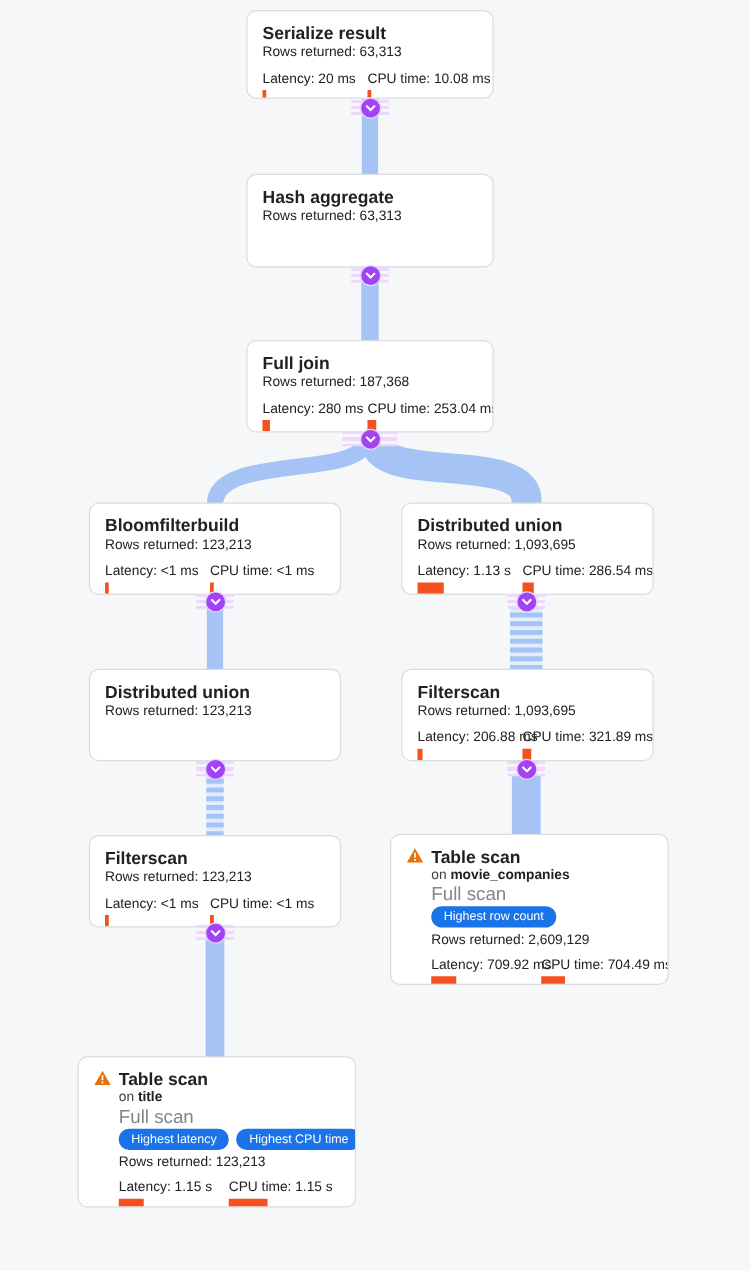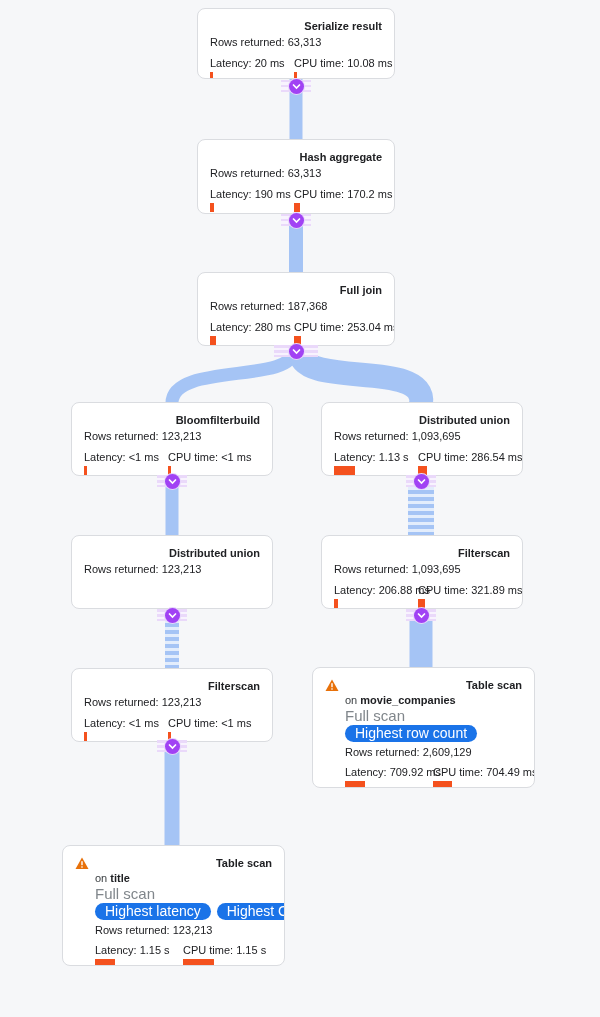--- a/index.html
+++ b/index.html
@@ -13,37 +13,37 @@
     font-family:"Liberation Sans", sans-serif;color:var(--text);
     position:relative;overflow:hidden;
   }
   #canvas{position:relative;width:600px;height:1017px;}
   svg.edges{position:absolute;left:0;top:0;z-index:0;}
   .card{
     position:absolute;box-sizing:border-box;z-index:2;
     background:var(--card-bg);border:1px solid var(--card-border);
     border-radius:8px;padding:9px 12px;overflow:hidden;
   }
-  .card-title{font-size:11px;font-weight:700;line-height:16px;text-align:right;}
+  .card-title{font-size:14px;font-weight:700;line-height:16px;}
   .card-rows{font-size:11px;line-height:15px;margin-top:1px;}
   .metrics{display:flex;margin-top:7px;}
   .metric{width:84px;}
   .metric:last-child{flex:1;}
   .tcard .metric{width:88px;}
   .metric-text{font-size:11px;line-height:13px;white-space:nowrap;}
   .metric-bar{height:9px;margin-top:2px;background:var(--bar);}
   .warn-row{display:flex;gap:5px;}
   .warn-icon{width:15px;flex:0 0 15px;padding-top:1px;}
   .warn-body{flex:1;min-width:0;}
   .card-on{font-size:11px;line-height:15px;color:#3c4043;}
   .card-on b{color:var(--text);}
   .card-fullscan{font-size:15px;line-height:15px;color:var(--muted);}
   .badges{display:flex;gap:6px;margin:2px 0 3px 0;}
   .badge{
-    background:var(--badge);color:#fff;font-size:14px;line-height:13px;
+    background:var(--badge);color:#fff;font-size:10px;line-height:13px;
     padding:2px 10px;border-radius:9px;white-space:nowrap;
   }
   .tcard .card-rows{margin-top:0;}
   .tcard .metrics{margin-top:6px;}
   .collar{
     position:absolute;z-index:3;width:30px;height:12px;
     background:repeating-linear-gradient(180deg,#ead9fa 0 2.5px,#f8f3fe 2.5px 5px);
   }
   .collar.wide{width:44px;}
   .node-circle{
@@ -86,30 +86,20 @@
       <div class="metric">
           <div class="metric-text">CPU time: 10.08 ms</div>
           <div class="metric-bar" style="width: 3px;"></div>
         </div>
     </div>
   </div>
 
   <div class="card" style="left:197px;top:139px;width:198px;height:75px">
     <div class="card-title">Hash aggregate</div>
     <div class="card-rows">Rows returned: 63,313</div>
-    <div class="metrics">
-      <div class="metric">
-          <div class="metric-text">Latency: 190 ms</div>
-          <div class="metric-bar" style="width: 4px;"></div>
-        </div>
-      <div class="metric">
-          <div class="metric-text">CPU time: 170.2 ms</div>
-          <div class="metric-bar" style="width: 6px;"></div>
-        </div>
-    </div>
   </div>
 
   <div class="card" style="left:197px;top:272px;width:198px;height:74px">
     <div class="card-title">Full join</div>
     <div class="card-rows">Rows returned: 187,368</div>
     <div class="metrics">
       <div class="metric">
           <div class="metric-text">Latency: 280 ms</div>
           <div class="metric-bar" style="width: 6px;"></div>
         </div>

